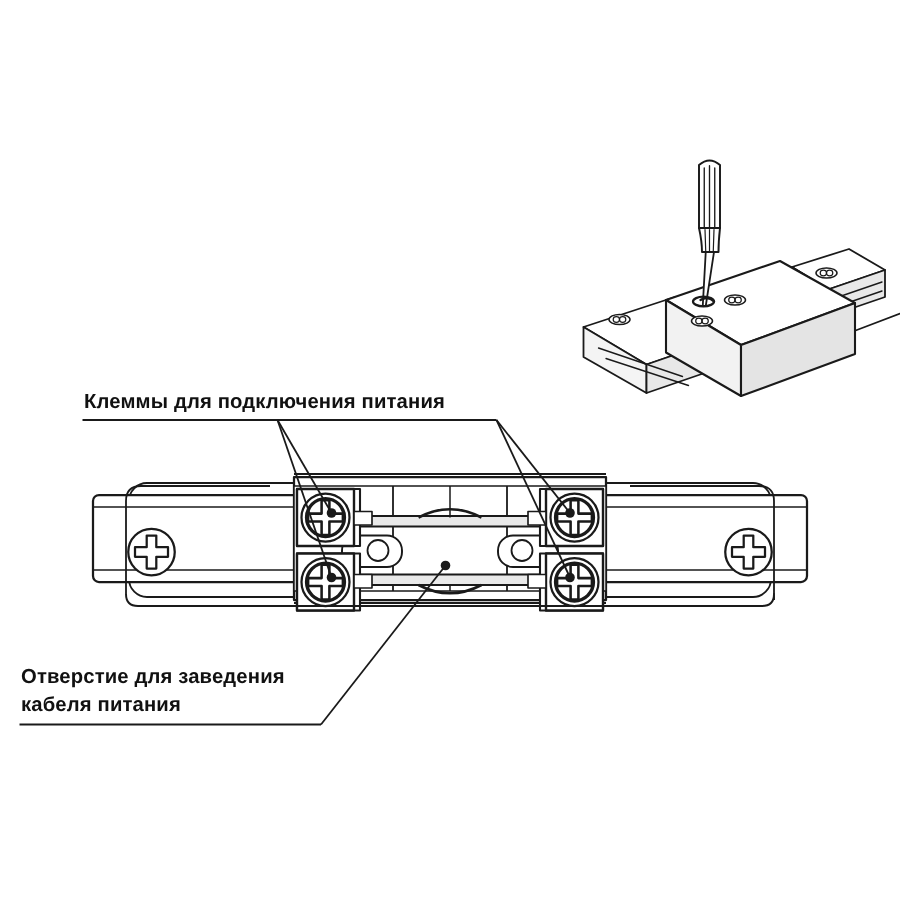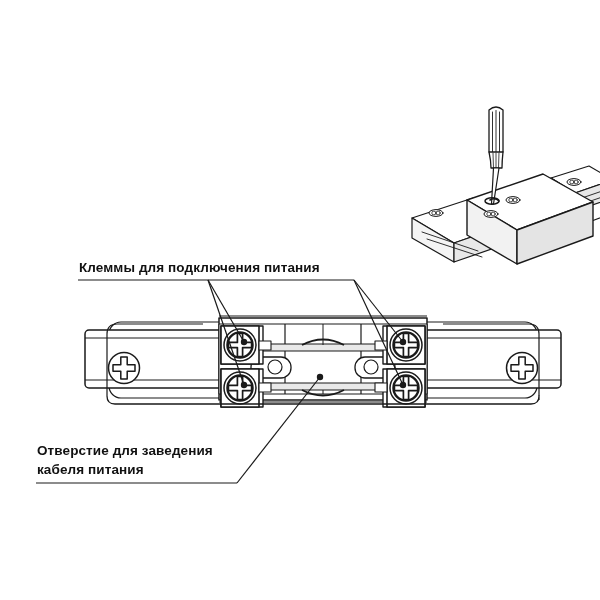--- a/index.html
+++ b/index.html
@@ -2,21 +2,21 @@
 <html><head>
 <meta charset="utf-8">
 <style>
   html,body{margin:0;padding:0;}
   body{
     width:600px;height:600px;
     background:#ffffff;
     font-family:"Liberation Sans", sans-serif;
     overflow:hidden;
   }
-  #stage{position:relative;width:476px;height:600px;margin-left:23px;}
+  #stage{position:relative;width:476px;height:600px;}
   svg{display:block;}
   .lbl{
     font-family:"Liberation Sans", sans-serif;
     font-size:13.5px;
     font-weight:600;
     fill:#111111;
     letter-spacing:0.1px;
   }
 </style>
 </head>

